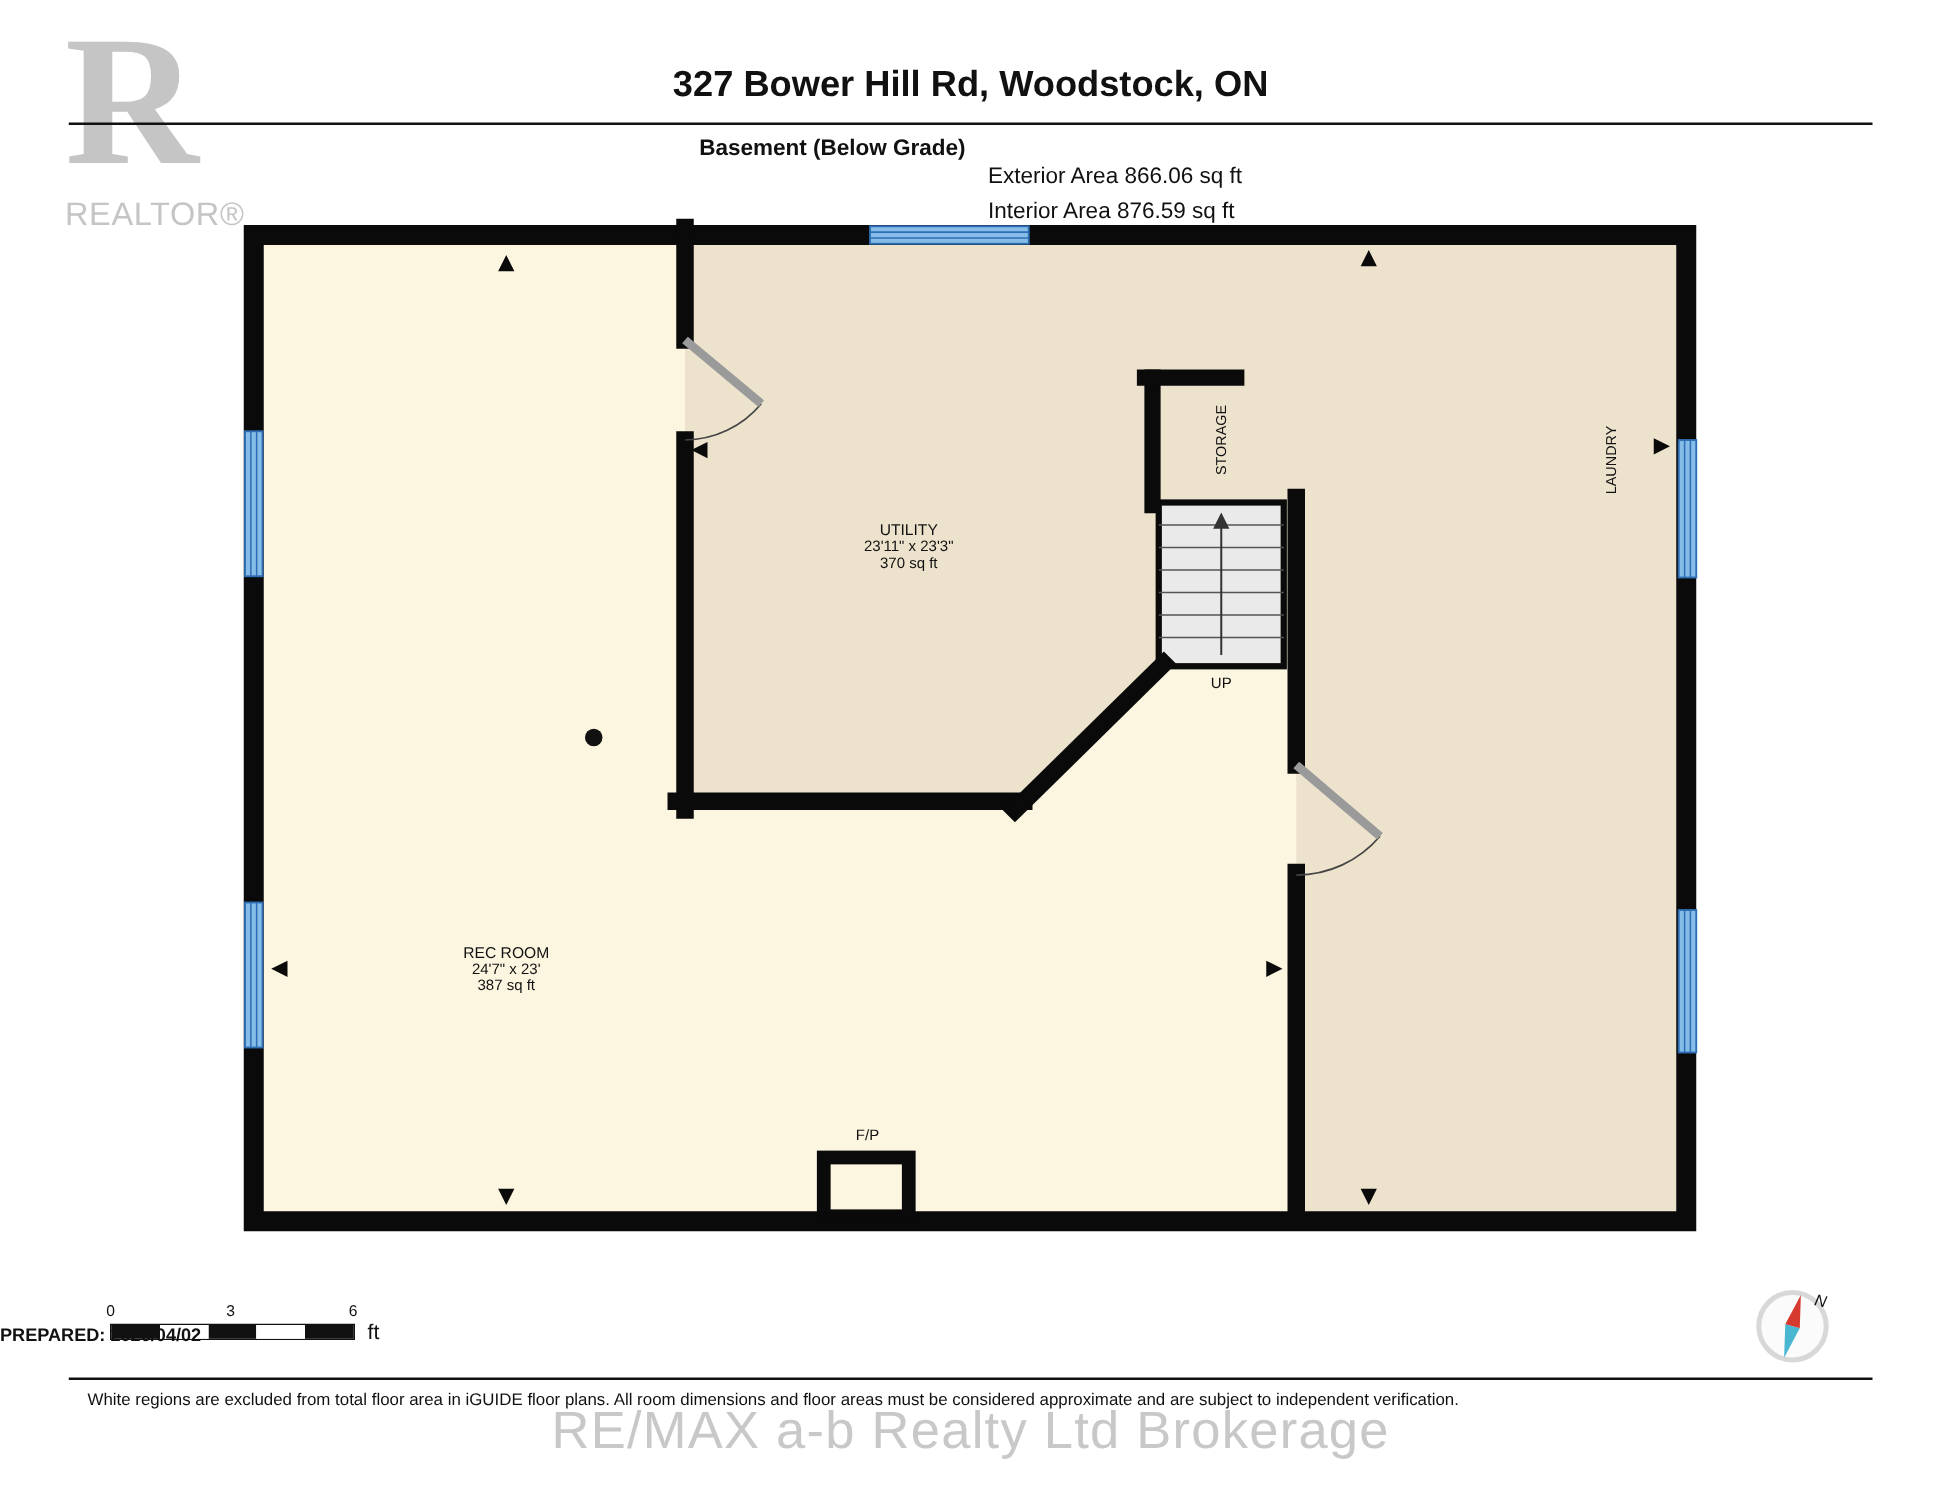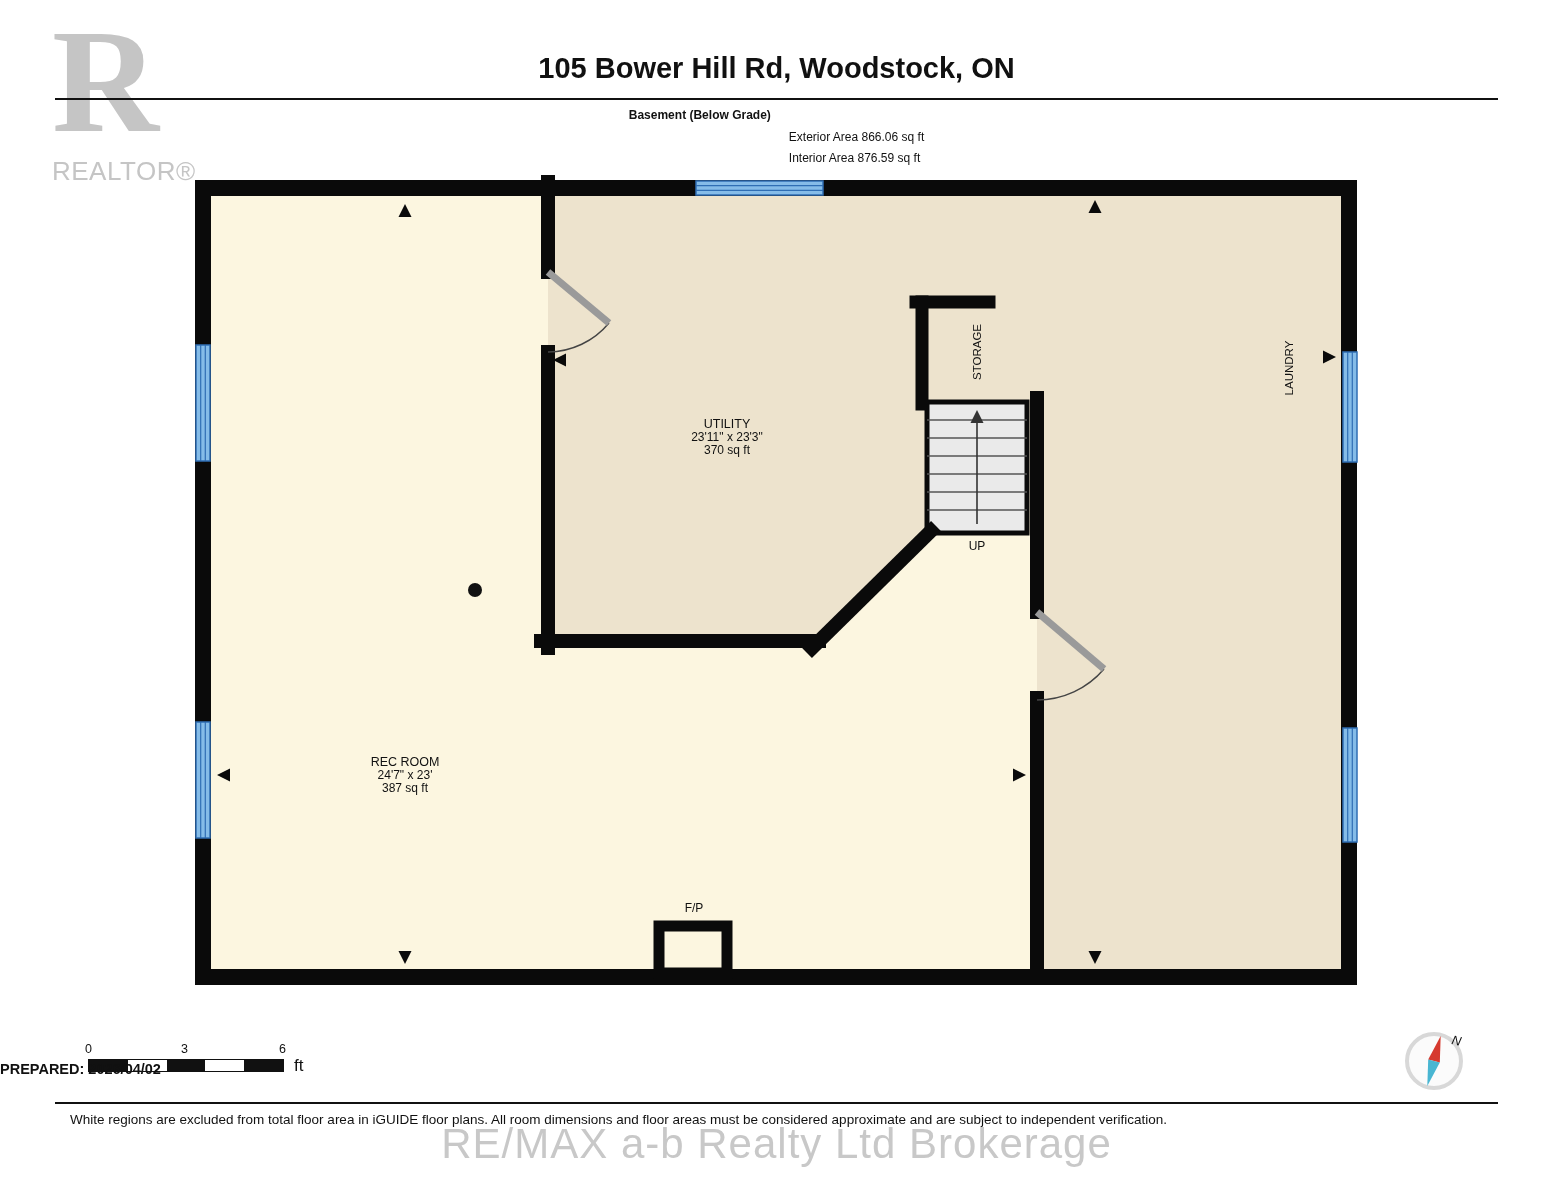--- a/index.html
+++ b/index.html
@@ -10,21 +10,21 @@
   }
   .title {
     position:absolute; top:52px; left:0; width:100%;
     text-align:center; font-size:29px; font-weight:bold;
   }
   .rule { position:absolute; left:55px; right:55px; height:2px; background:#111; }
   .rule-top { top:98px; }
   .rule-bottom { top:1102px; }
   .subheader {
     position:absolute; top:108px; left:0; width:100%;
-    display:flex; justify-content:center; gap:18px; font-size:12px;
+    display:flex; justify-content:center; gap:18px; font-size:18px;
   }
   .subheader .floor-label { font-weight:bold; }
   .subheader .areas { display:flex; flex-direction:column; gap:7px;margin-top:22px; }
   .logo { position:absolute; left:52px; top:6px; color:#c5c5c5; }
   .logo-r { font-size:148px; line-height:150px; font-weight:bold; font-family:"Liberation Serif", serif; }
   .logo-text { font-size:26px; letter-spacing:0.5px; margin-top:0px; font-family:Liberation Sans, sans-serif; }
   svg.plan { position:absolute; left:0; top:0; }
   svg text { font-family:"Liberation Sans", sans-serif; fill:#111; }
   .scalebar { position:absolute; left:88px; top:1042px; width:230px; height:40px; font-size:12.5px; }
   .scalebar .lbl { position:absolute; top:0; }
@@ -43,21 +43,21 @@
 </head>
 <body>
 
 <div class="page">
 
   <div class="logo">
     <div class="logo-r">R</div>
     <div class="logo-text">REALTOR®</div>
   </div>
 
-  <div class="title">105 Bower Hill Rd, Woodstock, ON</div>
+  <div class="title">327 Bower Hill Rd, Woodstock, ON</div>
   <div class="rule rule-top"></div>
   <div class="subheader">
     <div class="floor-label">Basement (Below Grade)</div>
     <div class="areas">
       <div>Exterior Area 866.06 sq ft</div>
       <div>Interior Area 876.59 sq ft</div>
     </div>
   </div>
 
   <svg class="plan" width="1553" height="1200" viewBox="0 0 1553 1200">

